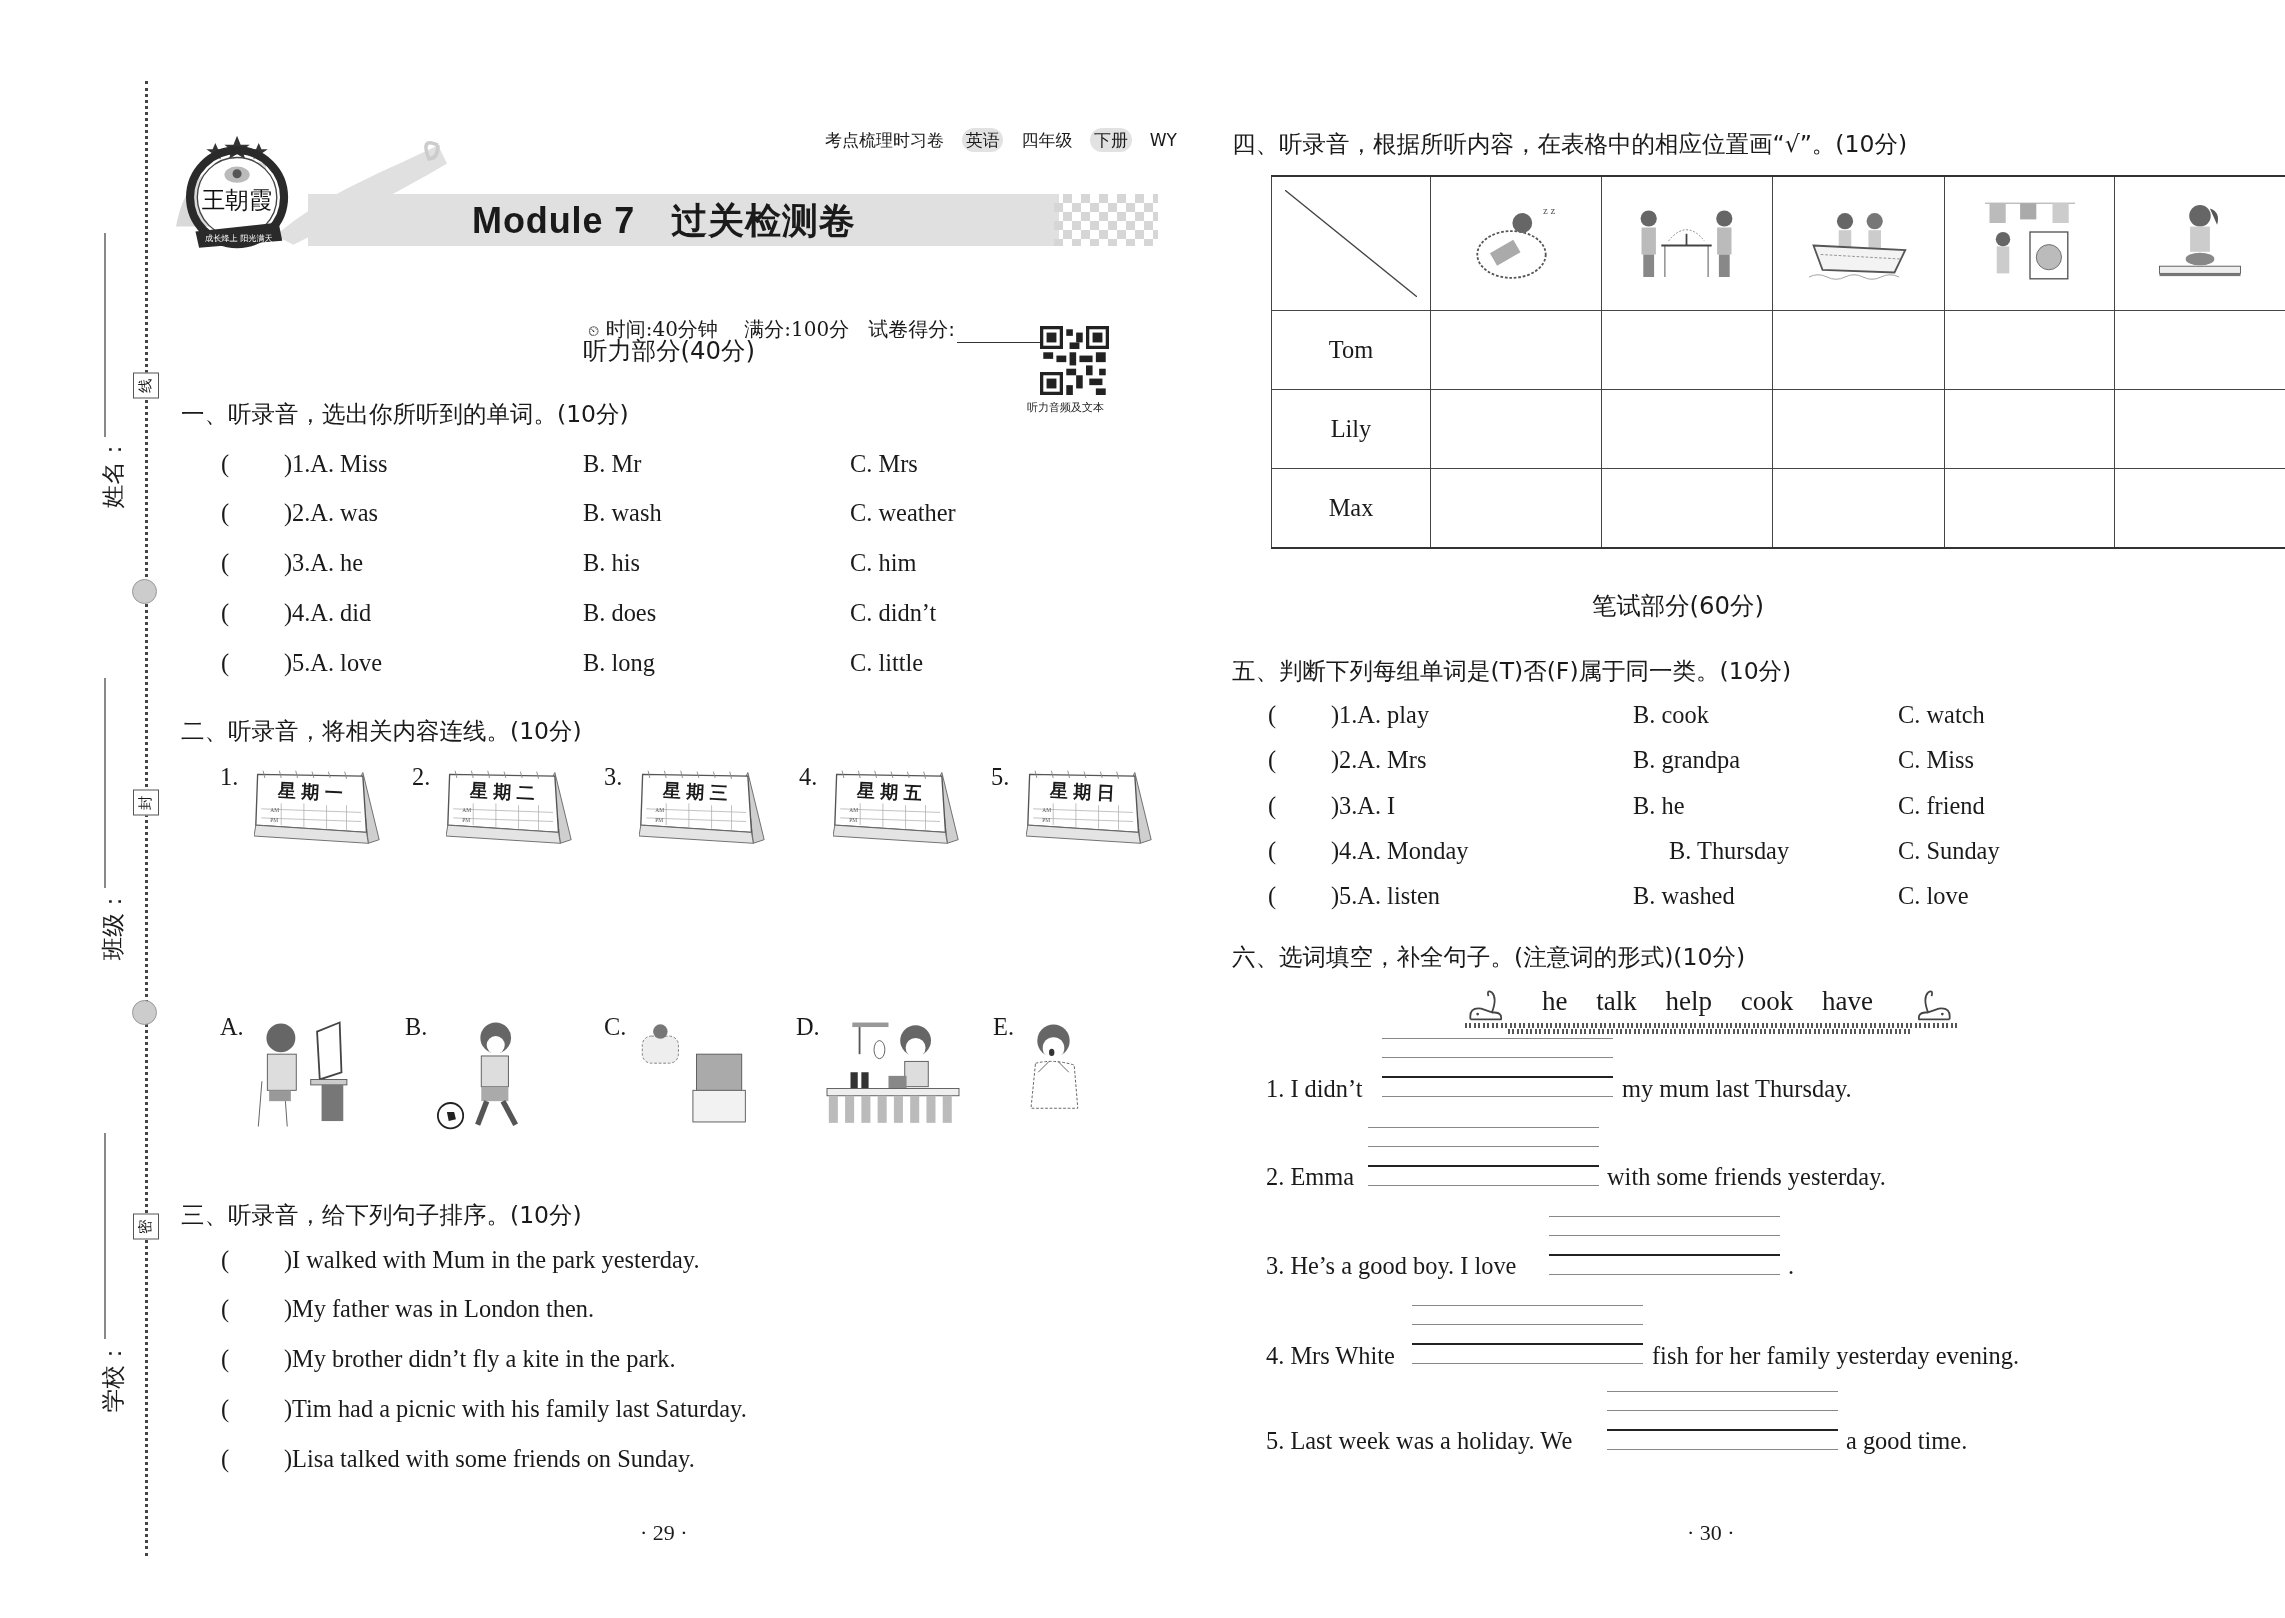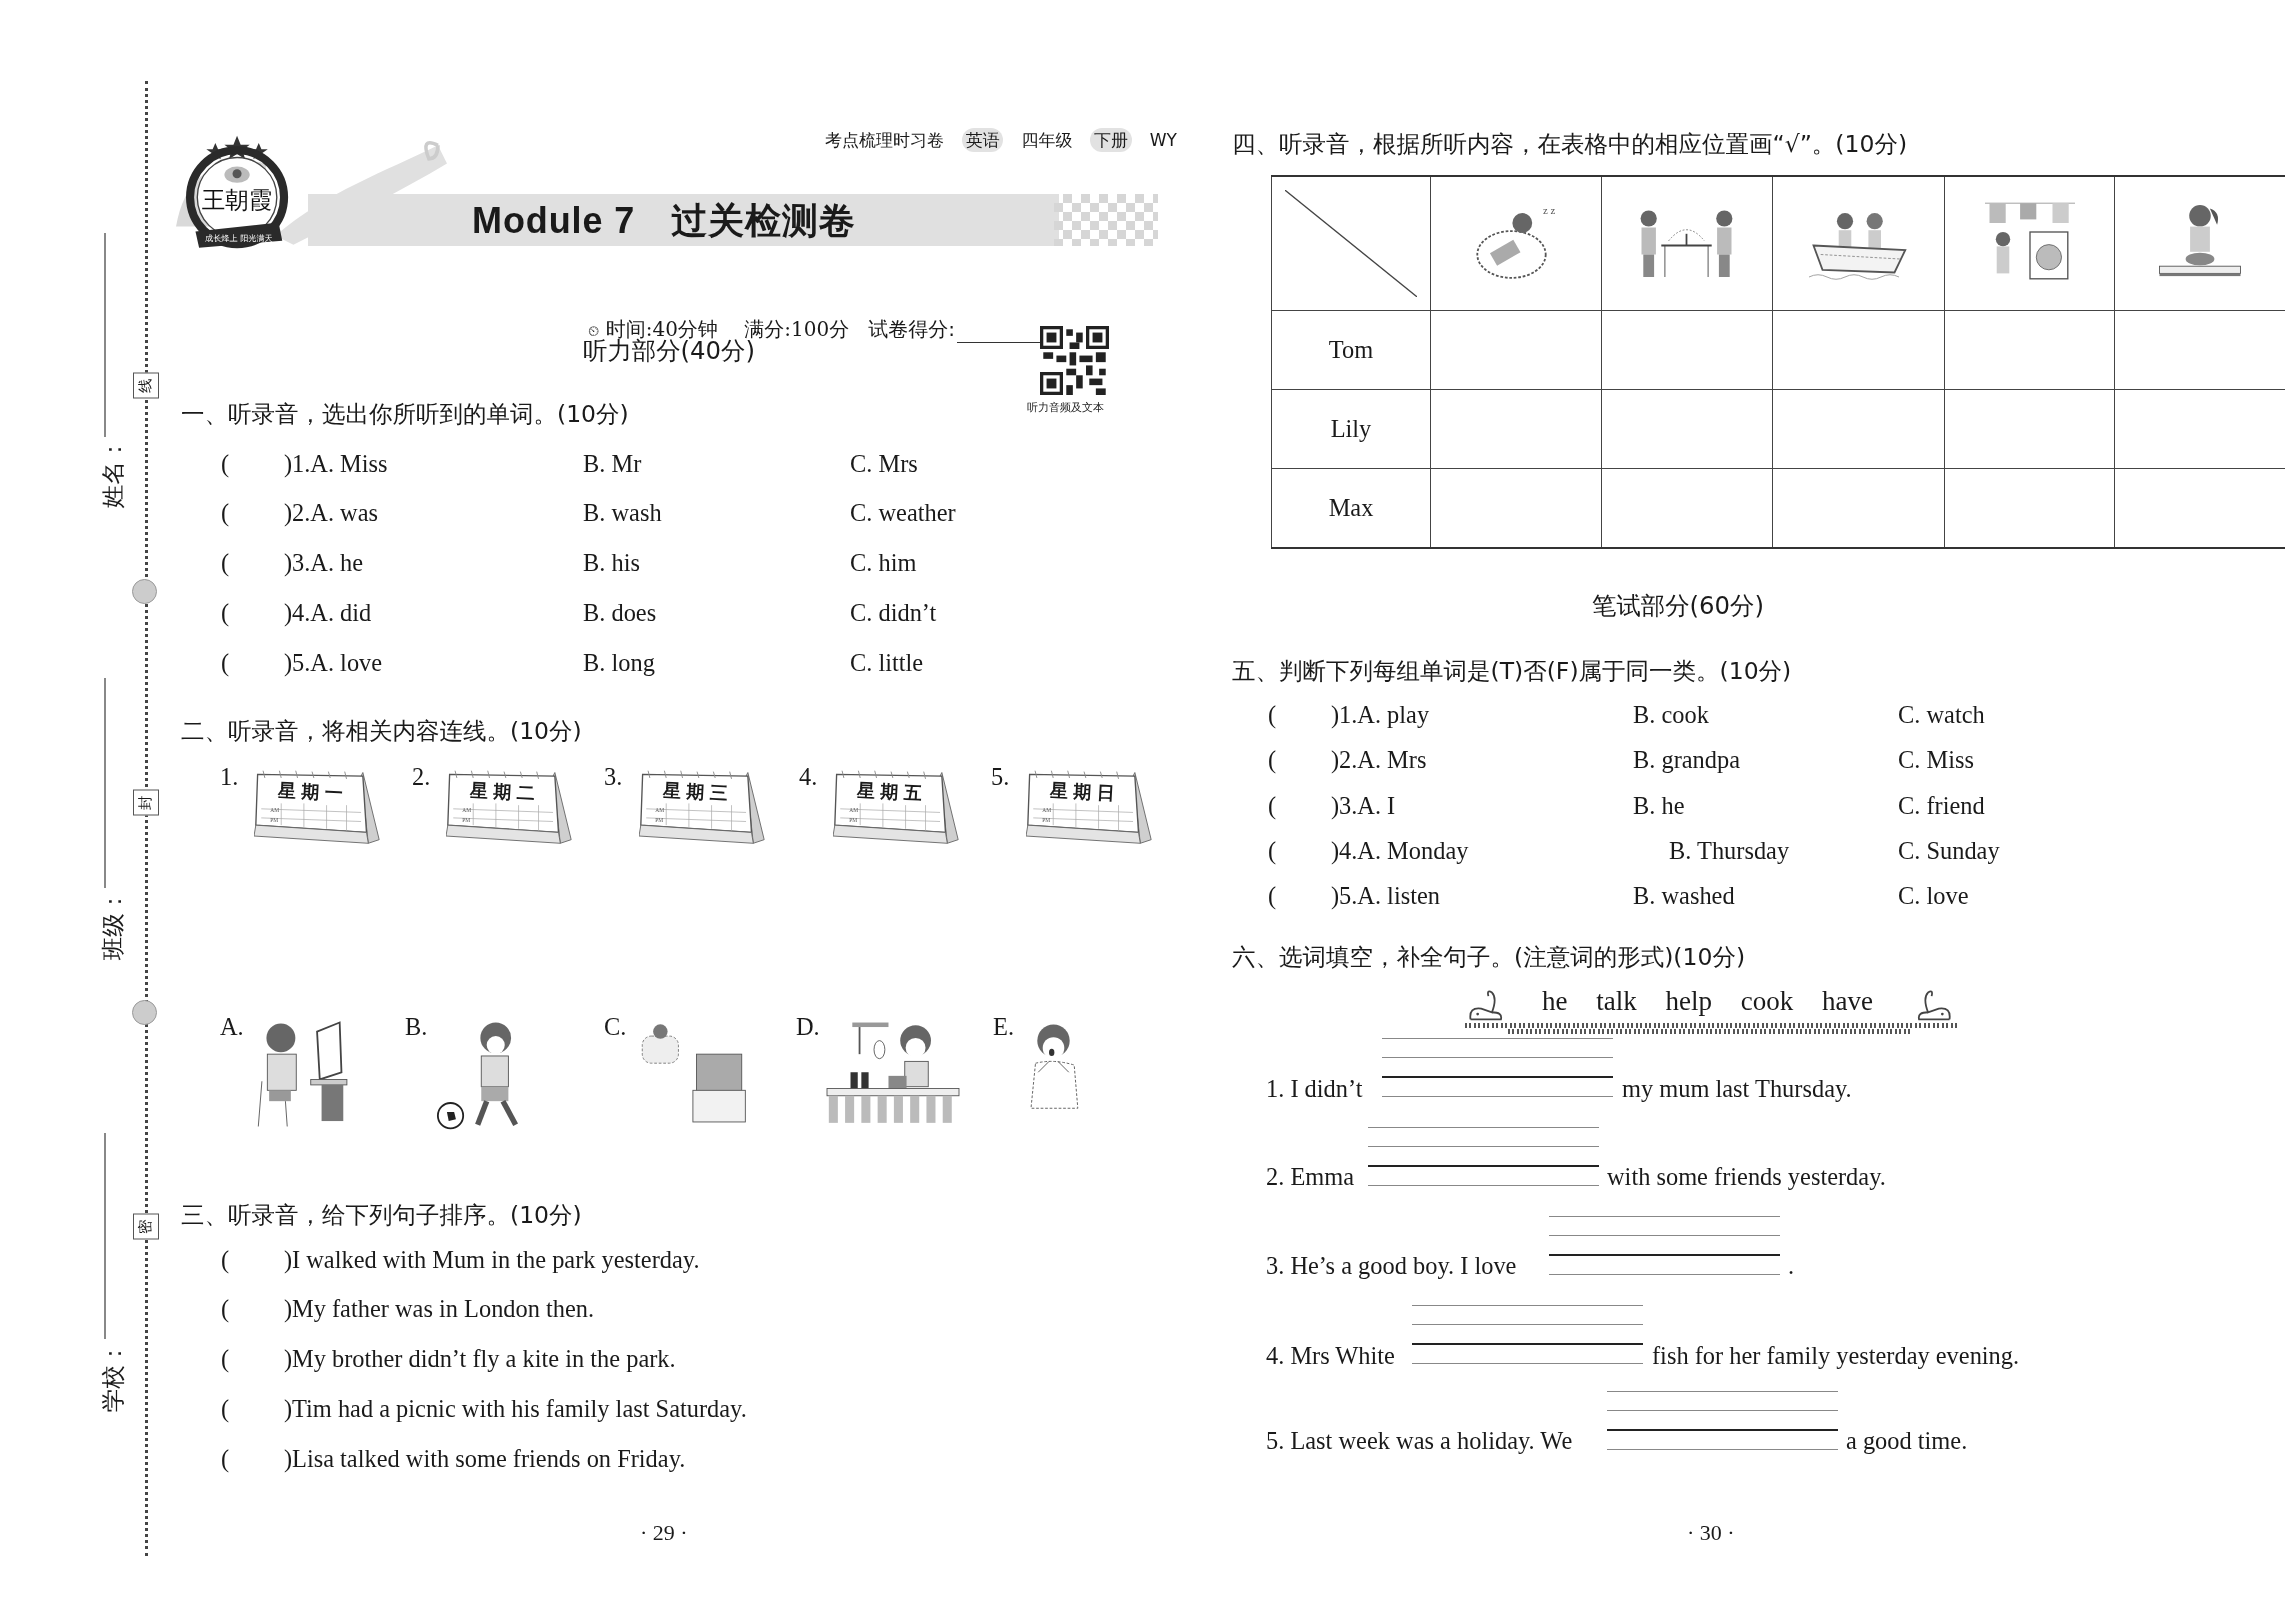--- a/index.html
+++ b/index.html
@@ -364,21 +364,21 @@
         <path d="M52 60 L 40 48" stroke="#555"></path>
       </svg></div>
   </div>
 
 <div class="sec-title" style="left:181px;top:1199px;">三、听录音，给下列句子排序。(10分)</div>
 <div id="sec3">
     <div class="row" style="left: 221px; top: 1246px;"><span class="paren"><span>(</span><span class="r">)</span></span><span>I walked with Mum in the park yesterday.</span></div>
     <div class="row" style="left: 221px; top: 1295px;"><span class="paren"><span>(</span><span class="r">)</span></span><span>My father was in London then.</span></div>
     <div class="row" style="left: 221px; top: 1345px;"><span class="paren"><span>(</span><span class="r">)</span></span><span>My brother didn’t fly a kite in the park.</span></div>
     <div class="row" style="left: 221px; top: 1395px;"><span class="paren"><span>(</span><span class="r">)</span></span><span>Tim had a picnic with his family last Saturday.</span></div>
-    <div class="row" style="left: 221px; top: 1445px;"><span class="paren"><span>(</span><span class="r">)</span></span><span>Lisa talked with some friends on Friday.</span></div>
+    <div class="row" style="left: 221px; top: 1445px;"><span class="paren"><span>(</span><span class="r">)</span></span><span>Lisa talked with some friends on Sunday.</span></div>
   </div>
 
 <div class="pageno" style="left:640px;top:1520px;">· 29 ·</div>
 
 <div class="sec-title" style="left:1232px;top:128px;">四、听录音，根据所听内容，在表格中的相应位置画“√”。(10分)</div>
 
 <table class="grid">
   <tbody>
       <tr class="head">
     <td class="namecol" style="position:relative;">

